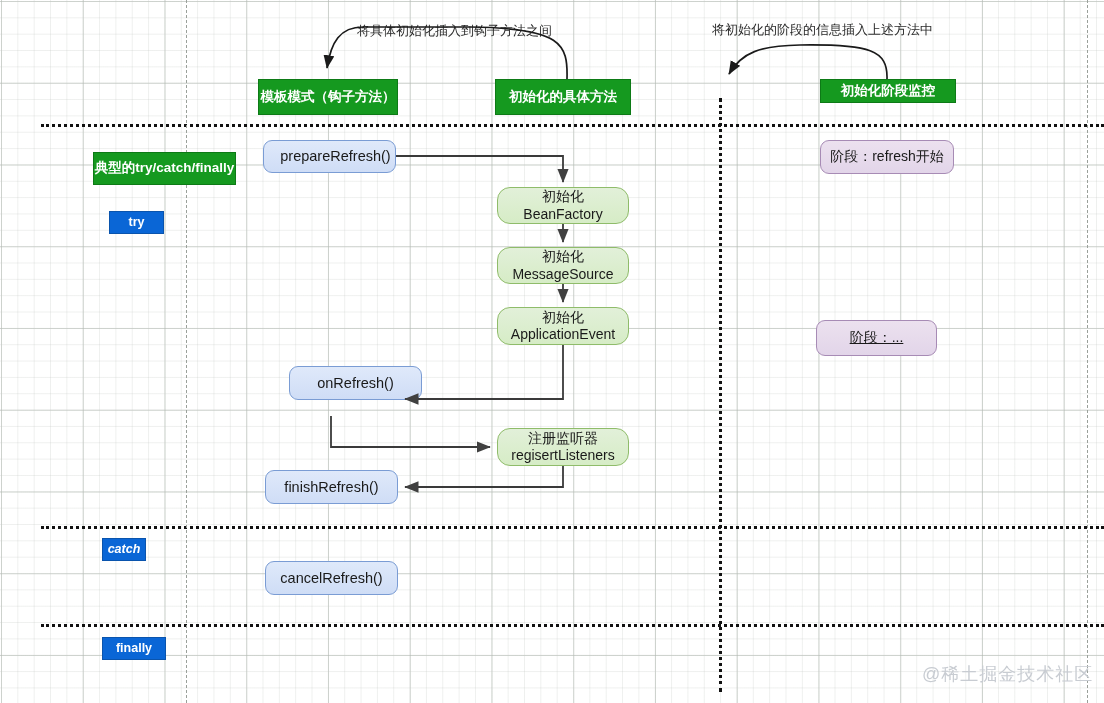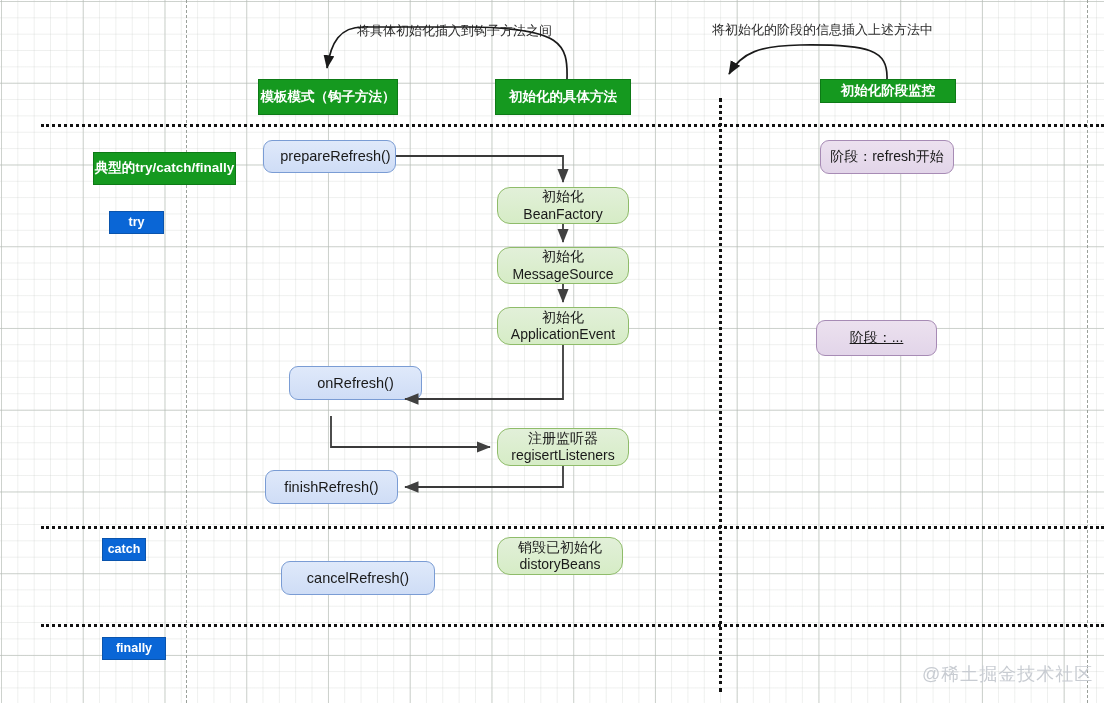--- a/index.html
+++ b/index.html
@@ -142,38 +142,36 @@
 
   <div class="caption" style="left:357px; top:22px;">将具体初始化插入到钩子方法之间</div>
   <div class="caption" style="left:712px; top:21px;">将初始化的阶段的信息插入上述方法中</div>
 
   <div class="node n-green-solid" style="left:258px; top:79px; width:140px; height:36px;">模板模式（钩子方法）</div>
   <div class="node n-green-solid" style="left:495px; top:79px; width:136px; height:36px;">初始化的具体方法</div>
   <div class="node n-green-solid" style="left:820px; top:79px; width:136px; height:24px;">初始化阶段监控</div>
 
   <div class="node n-green-solid" style="left:53px; top:152px; width:143px; height:33px;margin-left:40px;">典型的try/catch/finally</div>
   <div class="node n-blue-solid" style="left:109px; top:211px; width:55px; height:23px;">try</div>
-  <div class="node n-blue-solid" style="left:102px; top:538px; width:44px; height:23px;">catch</div>
+  <div class="node n-blue-solid" style="left:102px; top:538px; width:44px; height:23px;font-style:italic;">catch</div>
   <div class="node n-blue-solid" style="left:102px; top:637px; width:64px; height:23px;">finally</div>
 
   <div class="node n-blue-soft" style="left:263px; top:140px; width:133px; height:33px;padding-left:12px;">prepareRefresh()</div>
   <div class="node n-blue-soft" style="left:265px; top:366px; width:133px; height:34px;margin-left:24px;">onRefresh()</div>
   <div class="node n-blue-soft" style="left:265px; top:470px; width:133px; height:34px;">finishRefresh()</div>
-  <div class="node n-blue-soft" style="left:265px; top:561px; width:154px; height:34px;margin-left:16px;">cancelRefresh()</div>
+  <div class="node n-blue-soft" style="left:265px; top:561px; width:133px; height:34px;">cancelRefresh()</div>
 
   <div class="node n-green-soft" style="left:497px; top:187px; width:132px; height:37px;">初始化
 BeanFactory</div>
   <div class="node n-green-soft" style="left:497px; top:247px; width:132px; height:37px;">初始化
 MessageSource</div>
   <div class="node n-green-soft" style="left:497px; top:307px; width:132px; height:38px;">初始化
 ApplicationEvent</div>
   <div class="node n-green-soft" style="left:497px; top:428px; width:132px; height:38px;">注册监听器
 regisertListeners</div>
-  <div class="node n-green-soft" style="left:497px; top:537px; width:126px; height:38px;">销毁已初始化
-distoryBeans</div>
 
   <div class="node n-purple-soft" style="left:820px; top:140px; width:134px; height:34px;">阶段：refresh开始</div>
   <div class="node n-purple-soft" style="left:816px; top:320px; width:121px; height:36px;text-decoration:underline;">阶段：...</div>
 
   <div class="watermark" style="left:922px; top:662px;">@稀土掘金技术社区</div>
 
   <svg class="overlay" viewBox="0 0 1104 703">
     <defs>
       <marker id="arrowBlack" markerWidth="9" markerHeight="9" refX="7.5" refY="3.2" orient="auto" markerUnits="strokeWidth">
         <path d="M0,0 L8,3.2 L0,6.4 z" fill="#1a1a1a"></path>

